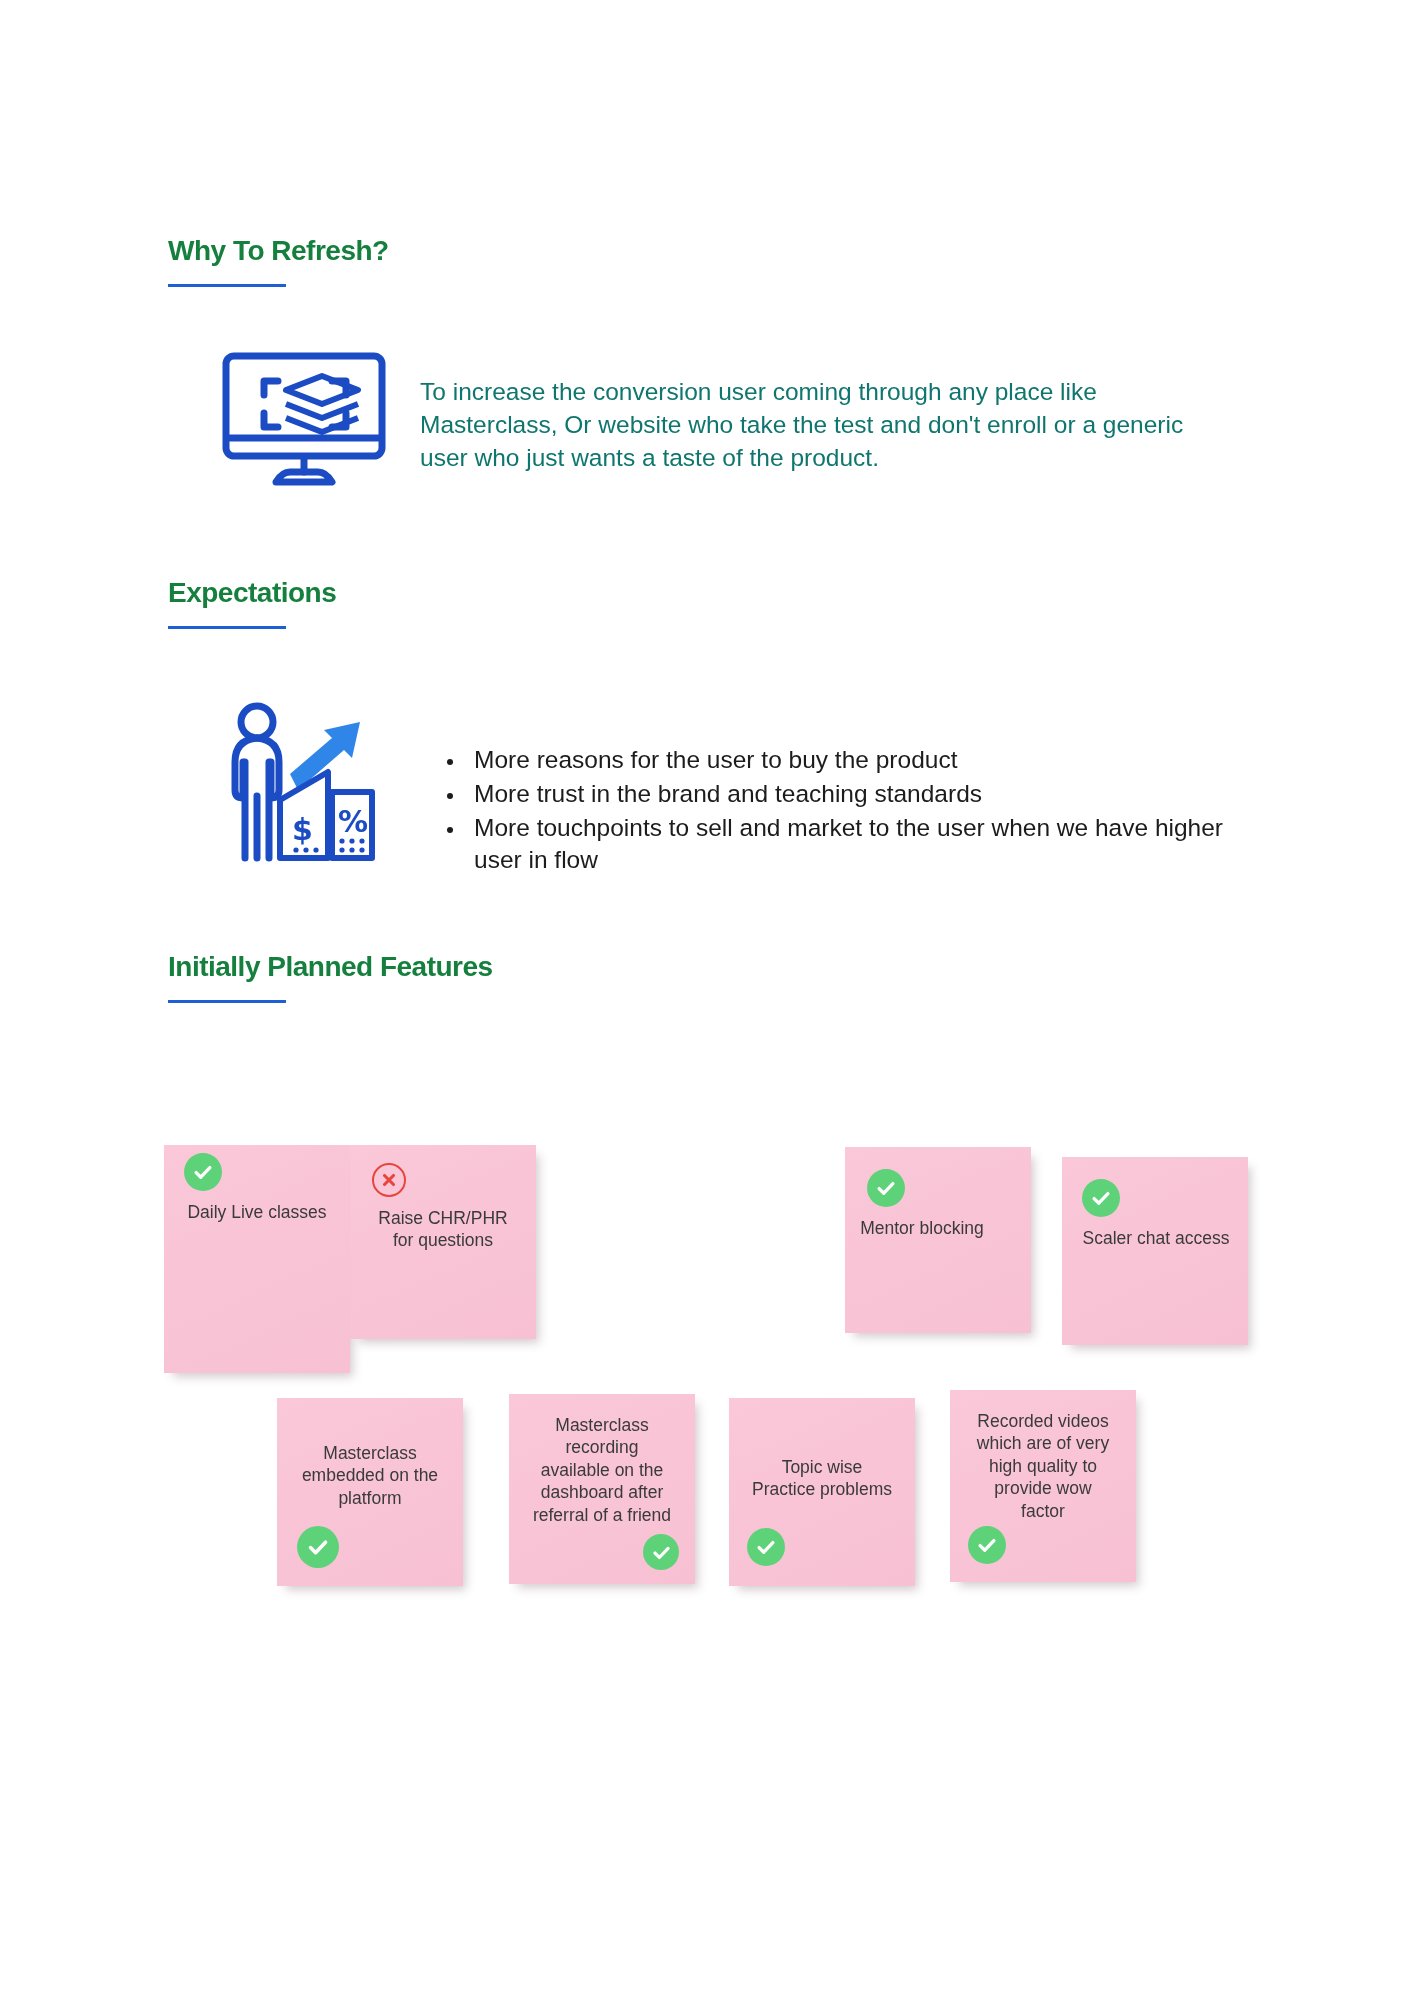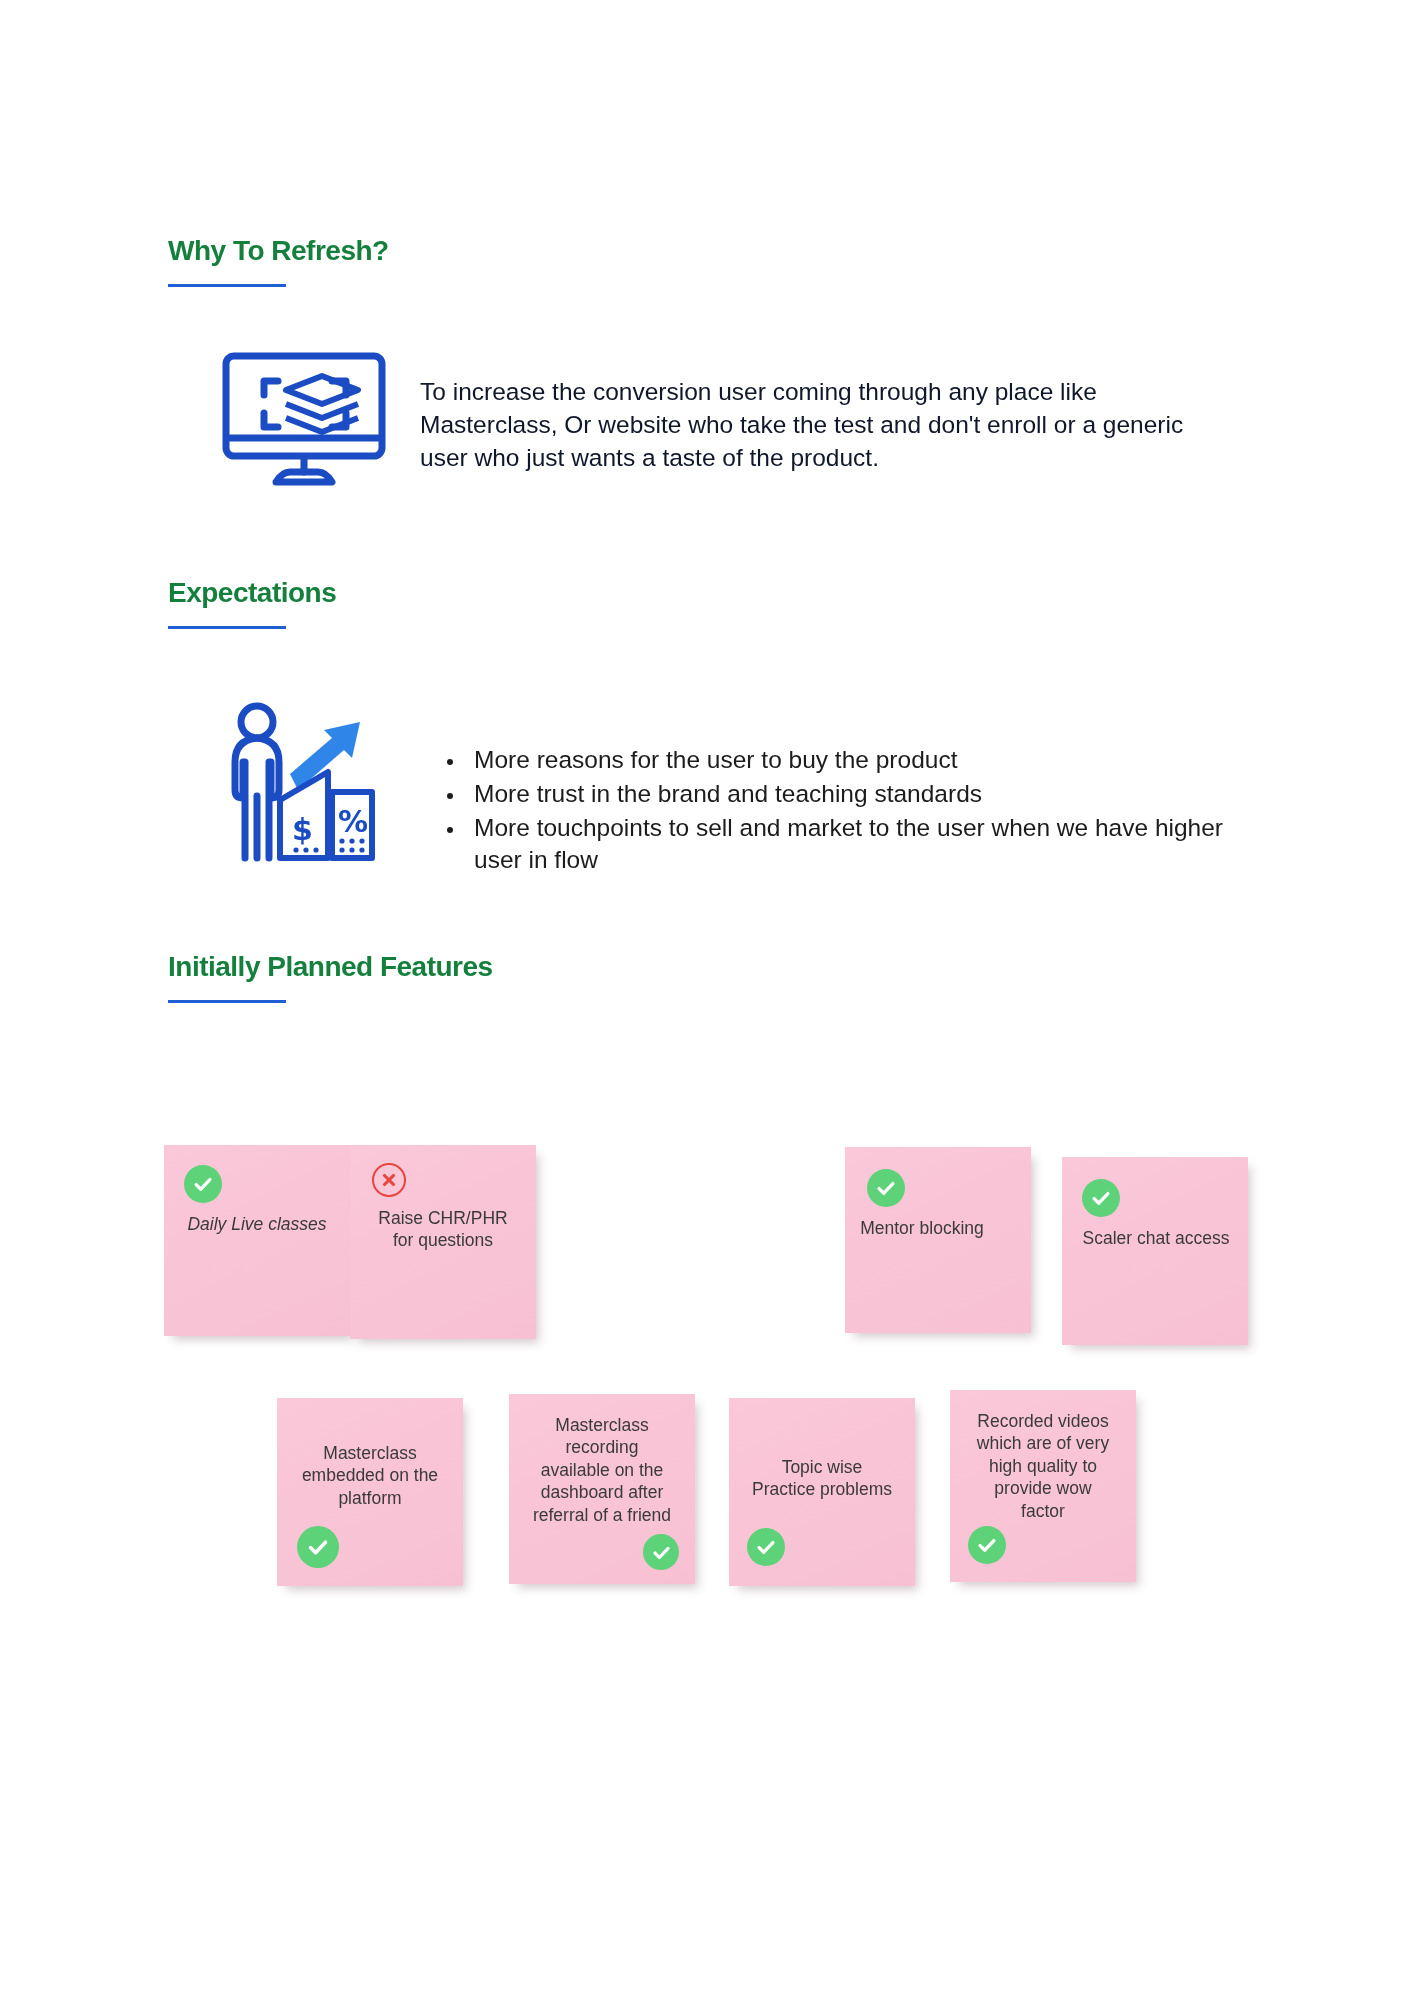--- a/index.html
+++ b/index.html
@@ -48,21 +48,21 @@
   }
   .icon-col {
     flex: 0 0 auto;
   }
   .text-col {
     flex: 1 1 auto;
   }
   .body-text {
     font-size: 24.5px;
     line-height: 1.34;
-    color: #0f172a;
+    color: #0f766e;
     margin: 0;
   }
   ul.bullets {
     margin: 16px;
     padding-left: 30px;
     list-style: disc;
   }
   ul.bullets li {
     font-size: 24.5px;
     line-height: 1.34;
@@ -196,21 +196,21 @@
   </div>
 </div>
 
 <div class="section" style="top:952px;">
   <h2 class="section-title">Initially Planned Features</h2>
   <div class="title-rule"></div>
 </div>
 
 <div class="notes-layer">
 
-  <div class="note badge-top" style="left:164px; top:1145px; width:186px; height:191px; padding:20px 0 0 20px;font-style:italic;">
+  <div class="note badge-top" style="left:164px; top:1145px; width:186px; height:228px; padding:8px 0 0 20px;">
     <span class="badge check">
       <svg width="22" height="22" viewBox="0 0 24 24">
           <path d="M4.5 12.6 L9.6 17.7 L19.5 7.2" fill="none" stroke="#ffffff" stroke-width="3.6" stroke-linecap="round" stroke-linejoin="round"></path>
         </svg>
     </span>
     <div class="note-text" style="padding-top:10px; width:186px; margin-left:-20px;">Daily Live classes</div>
   </div>
 
   <div class="note badge-top" style="left:350px; top:1145px; width:186px; height:194px; padding:18px 0 0 22px;">
     <span class="badge cross" style="width:34px; height:34px;">

